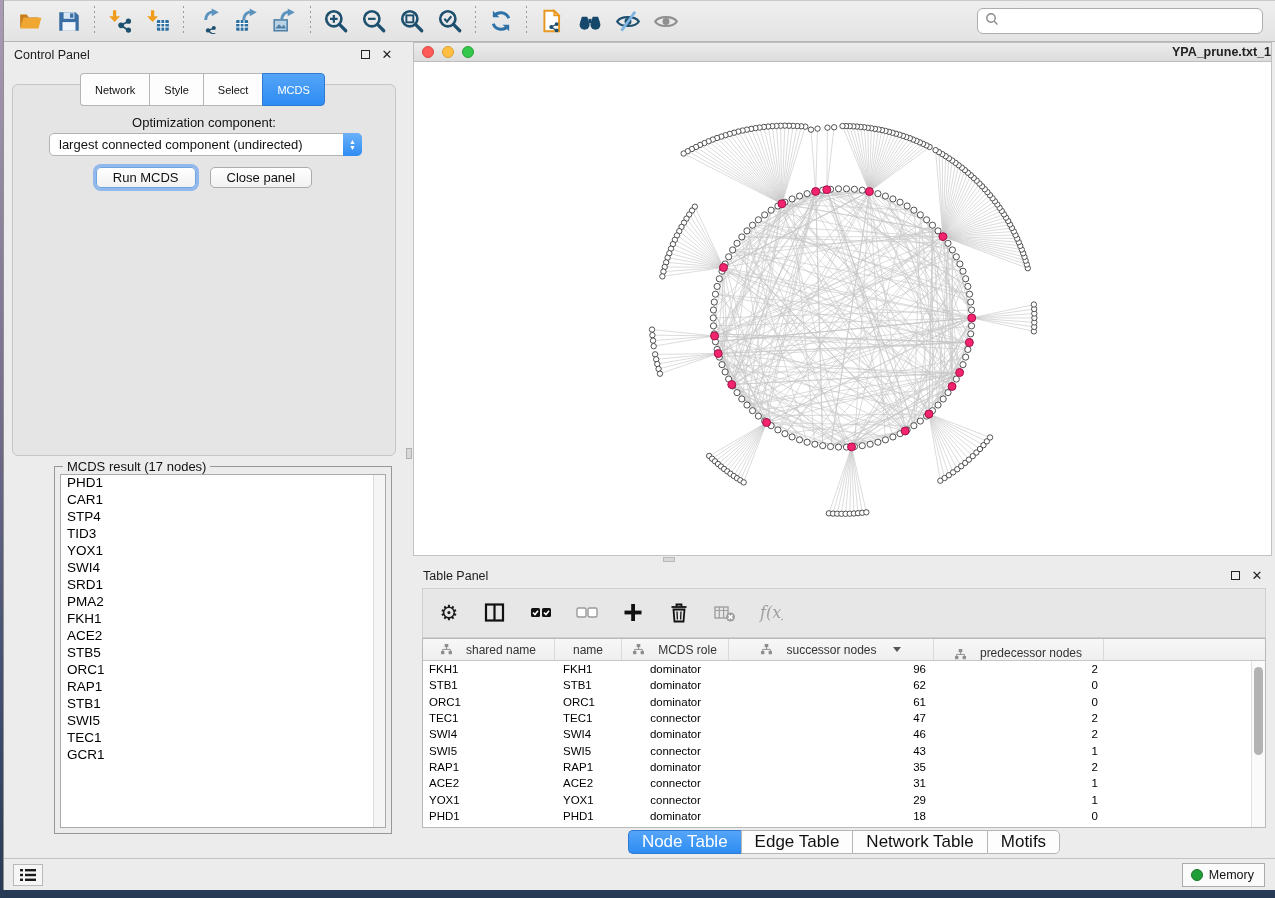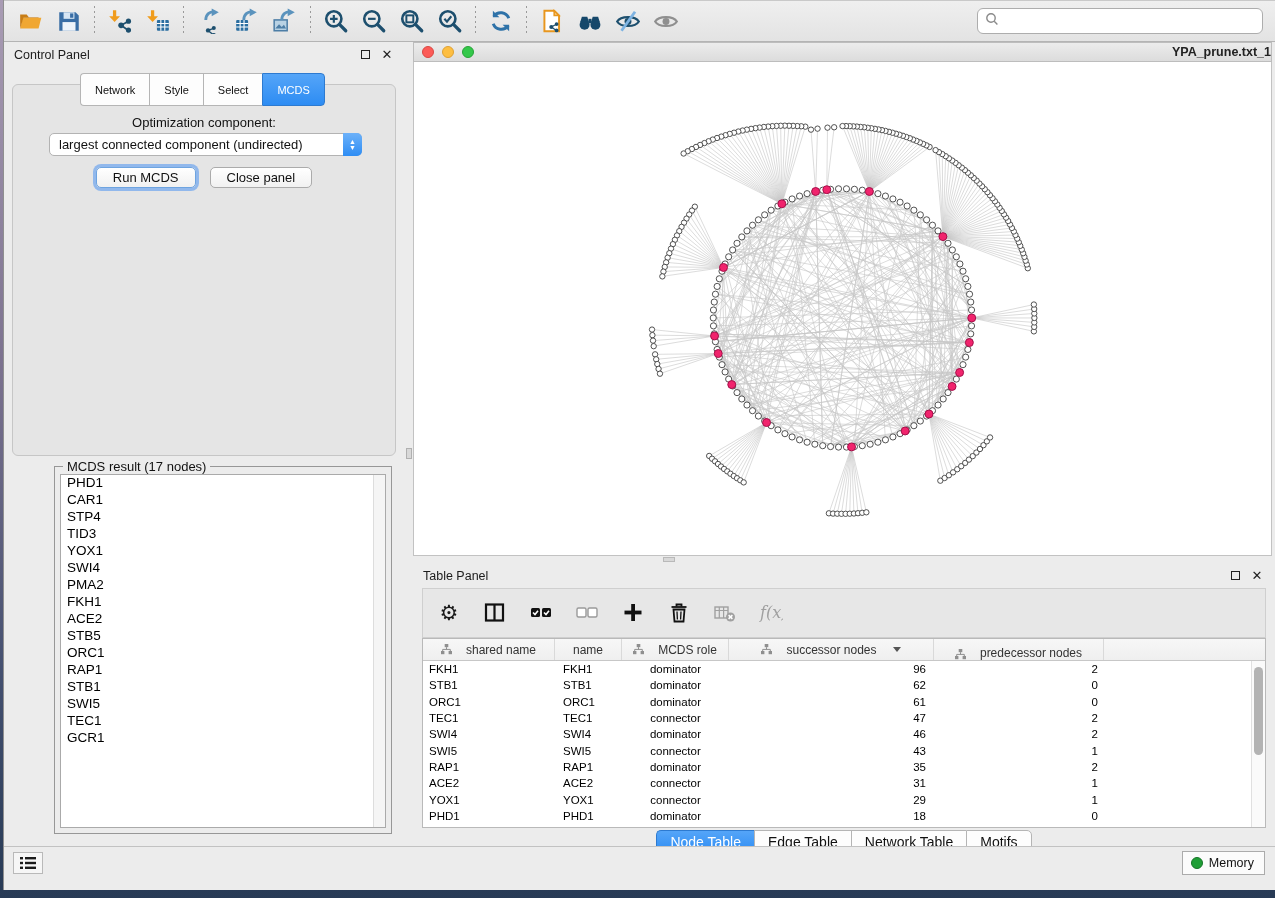--- a/index.html
+++ b/index.html
@@ -90,27 +90,27 @@
   .sort-chev { width:0; height:0; border-left:4px solid transparent; border-right:4px solid transparent;
     border-top:5px solid #555; margin-left:2px; }
   #tp-rows { position:absolute; left:0; right:14px; top:22px; bottom:0; overflow:hidden; }
   .tr { display:flex; height:16.3px; align-items:center; }
   .td { font-size:11.5px; color:#000; white-space:nowrap; overflow:hidden; }
   #tp-scroll { position:absolute; right:0; top:22px; bottom:0; width:14px; background:#fafafa; border-left:1px solid #e0e0e0; }
   #tp-thumb { position:absolute; left:2px; right:2px; top:6px; height:88px; background:#b3b3b3; border-radius:5px; }
 
   #tp-tabs { position:absolute; left:0; right:0; bottom:3px; height:23px; display:flex; justify-content:center; }
   .bot-tab { height:24px; padding:0 13px; background:#fdfdfd; border:1px solid #b5b5b5; border-right:none;
-    font-size:14px; color:#111; display:flex; align-items:center; }
+    font-size:17px; color:#111; display:flex; align-items:center; }
   .bot-tab:first-child { border-radius:5px 0 0 5px; }
   .bot-tab:last-child { border-radius:0 5px 5px 0; border-right:1px solid #b5b5b5; }
   .bot-tab.active { background:linear-gradient(#55a5f8,#2d8cf3); color:#fff; border-color:#2d7ad0; }
 
   
-  #status-bar { position:absolute; left:0; right:0; bottom:12px; height:32px; background:#ececec;
+  #status-bar { position:absolute; left:0; right:0; bottom:0; height:32px; background:#ececec;
     border-top:1px solid #c2c2c2; }
   #list-btn { position:absolute; left:9px; top:5px; width:30px; height:22px; background:#f6f6f6;
     border:1px solid #b9b9b9; display:flex; align-items:center; justify-content:center; }
   #memory-btn { position:absolute; right:10px; top:4px; height:24px; padding:0 10px 0 8px; background:#fbfbfb;
     border:1px solid #ababab; display:flex; align-items:center; gap:6px; font-size:12.5px; color:#111; }
   #memory-dot { width:12px; height:12px; border-radius:50%; background:#1f9e36; border:1px solid #157527; }
 </style>
 </head>
 <body>
 
@@ -310,20 +310,21 @@
       </div>
       <div id="mcds-box">
         <div id="mcds-legend">MCDS result (17 nodes)</div>
         <div id="mcds-list">
           <div class="mcds-item">PHD1</div>
             <div class="mcds-item">CAR1</div>
             <div class="mcds-item">STP4</div>
             <div class="mcds-item">TID3</div>
             <div class="mcds-item">YOX1</div>
             <div class="mcds-item">SWI4</div>
+            <div class="mcds-item">SRD1</div>
             <div class="mcds-item">PMA2</div>
             <div class="mcds-item">FKH1</div>
             <div class="mcds-item">ACE2</div>
             <div class="mcds-item">STB5</div>
             <div class="mcds-item">ORC1</div>
             <div class="mcds-item">RAP1</div>
             <div class="mcds-item">STB1</div>
             <div class="mcds-item">SWI5</div>
             <div class="mcds-item">TEC1</div>
             <div class="mcds-item">GCR1</div>

